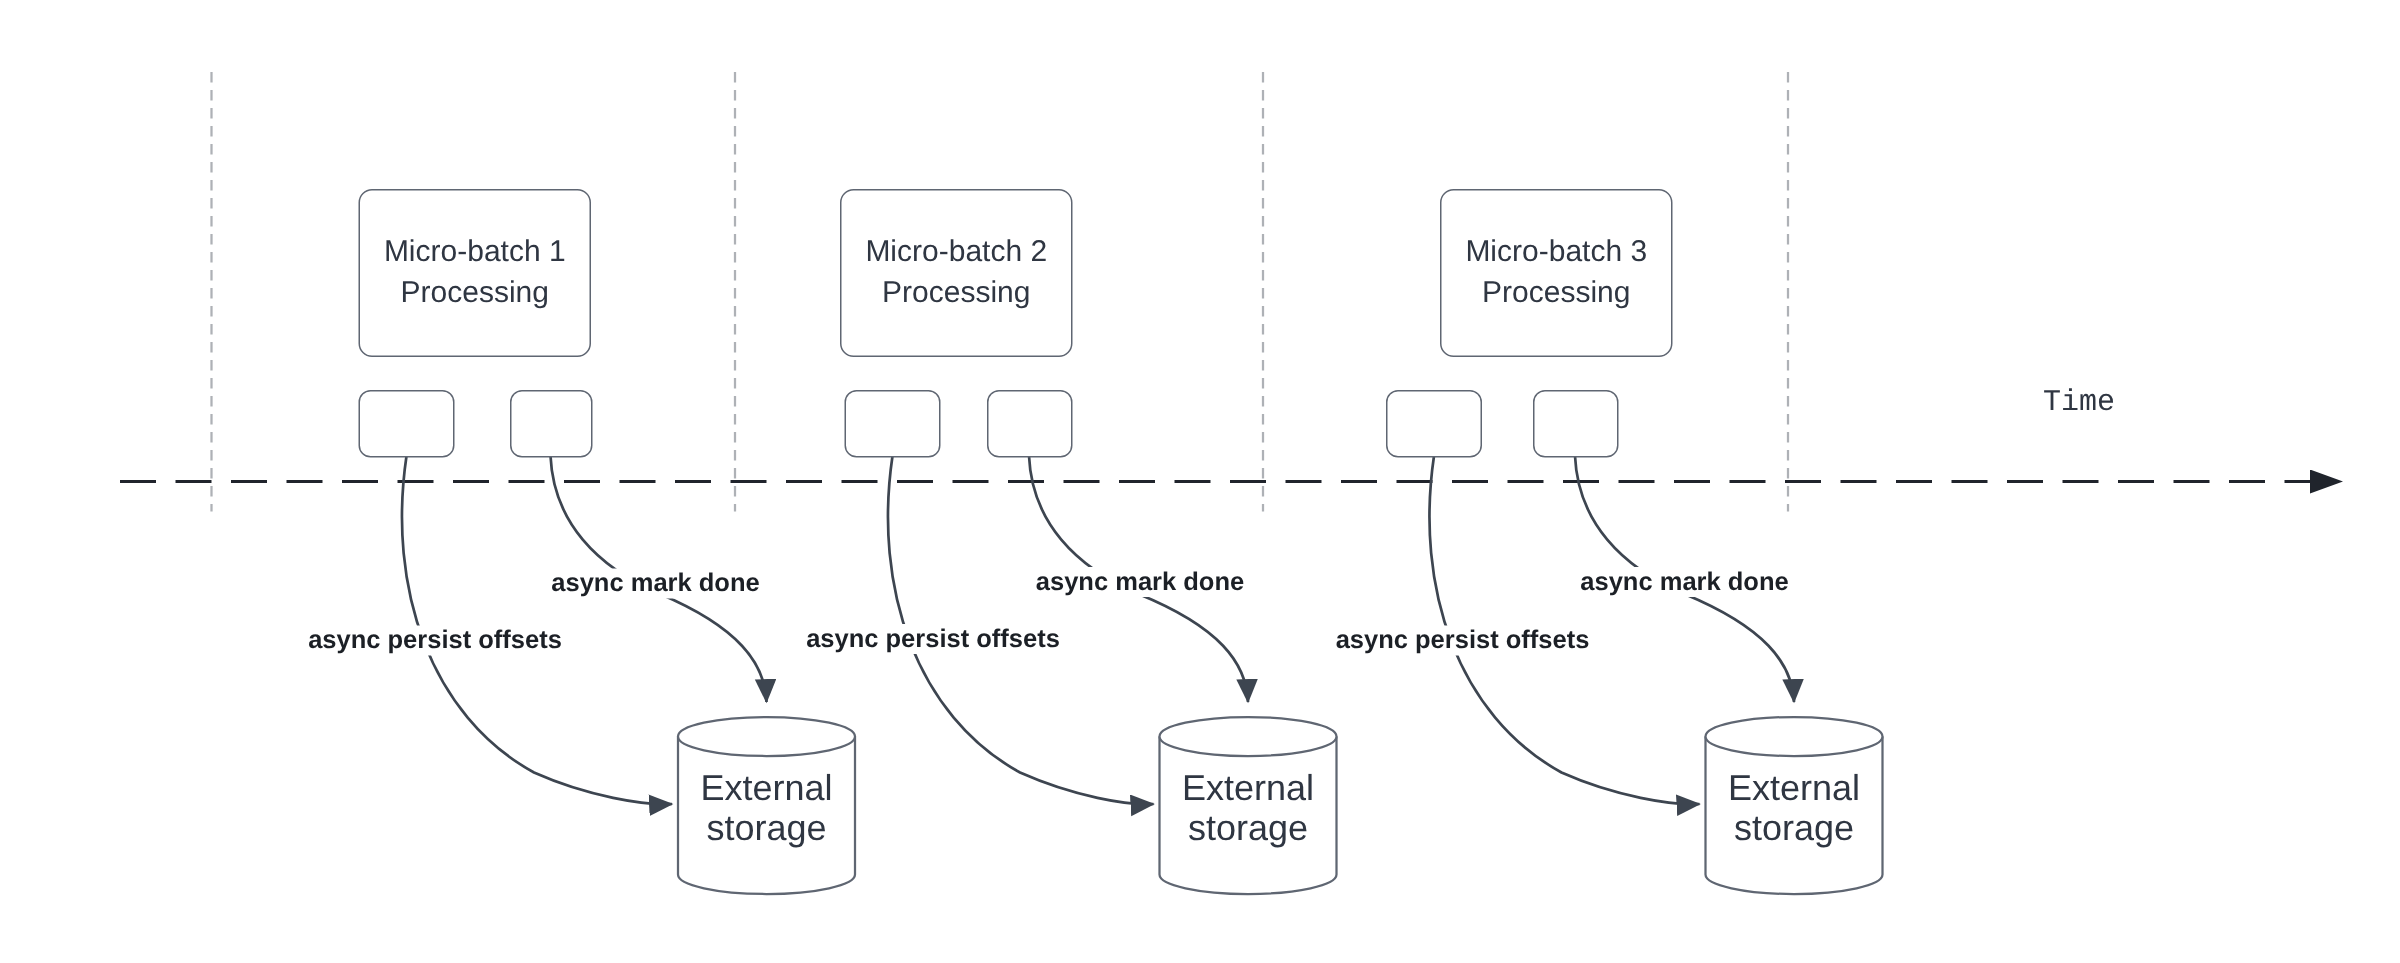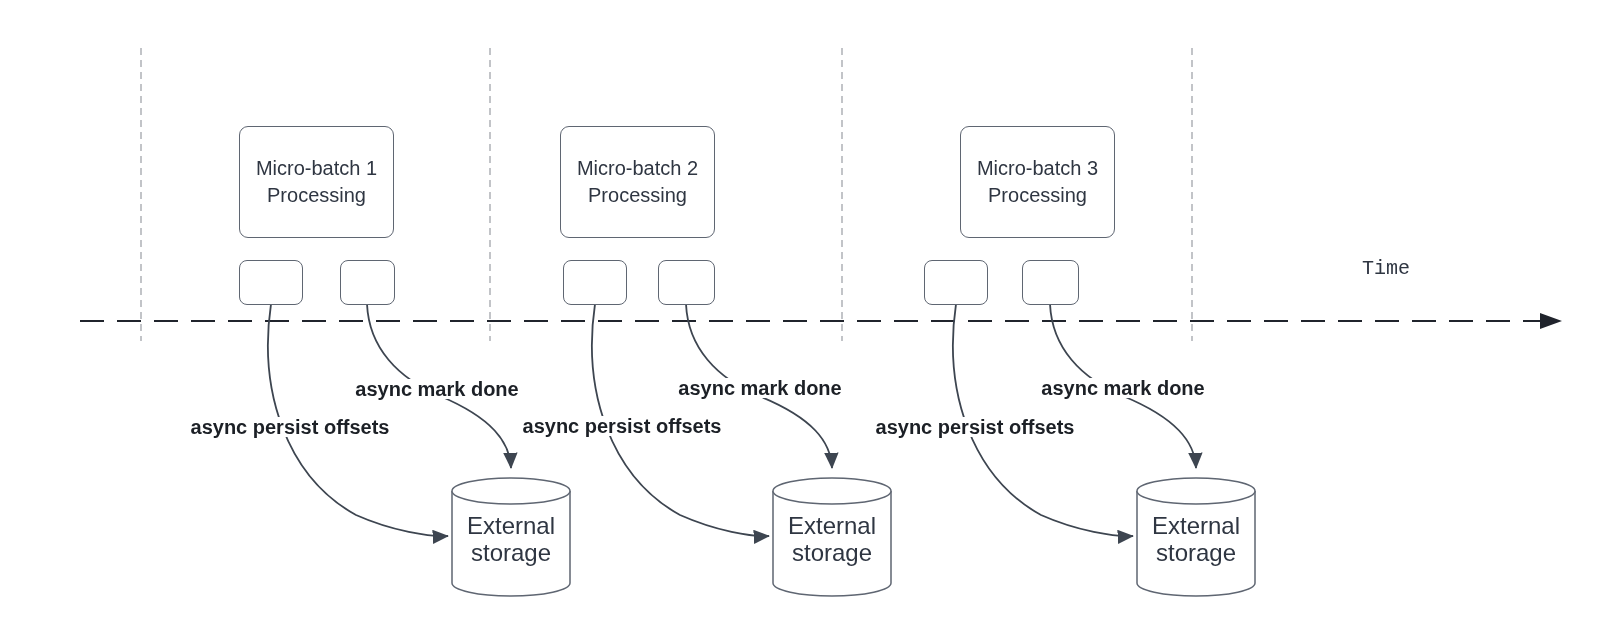--- a/index.html
+++ b/index.html
@@ -36,21 +36,21 @@
     font-size:20px;line-height:27px;color:var(--c-text);
     text-align:center;top:126px;
   }
   .task-box{
     position:absolute;height:45px;top:260px;
     border:1.5px solid var(--c-shape_border);border-radius:8px;
     background:#fff;
   }
   .arrow-label{
     position:absolute;transform:translateX(-50%);
-    font-size:20px;font-weight:bold;color:var(--c-label);
+    font-size:17px;font-weight:bold;color:var(--c-label);
     white-space:nowrap;background:#fff;padding:0 3px;line-height:20px;
   }
   .storage-label{
     position:absolute;transform:translateX(-50%);
     width:120px;text-align:center;top:512px;
     font-size:24px;line-height:27px;color:var(--c-text);
   }
   .time-label{
     position:absolute;transform:translateX(-50%);
     left:1386px;top:257px;

